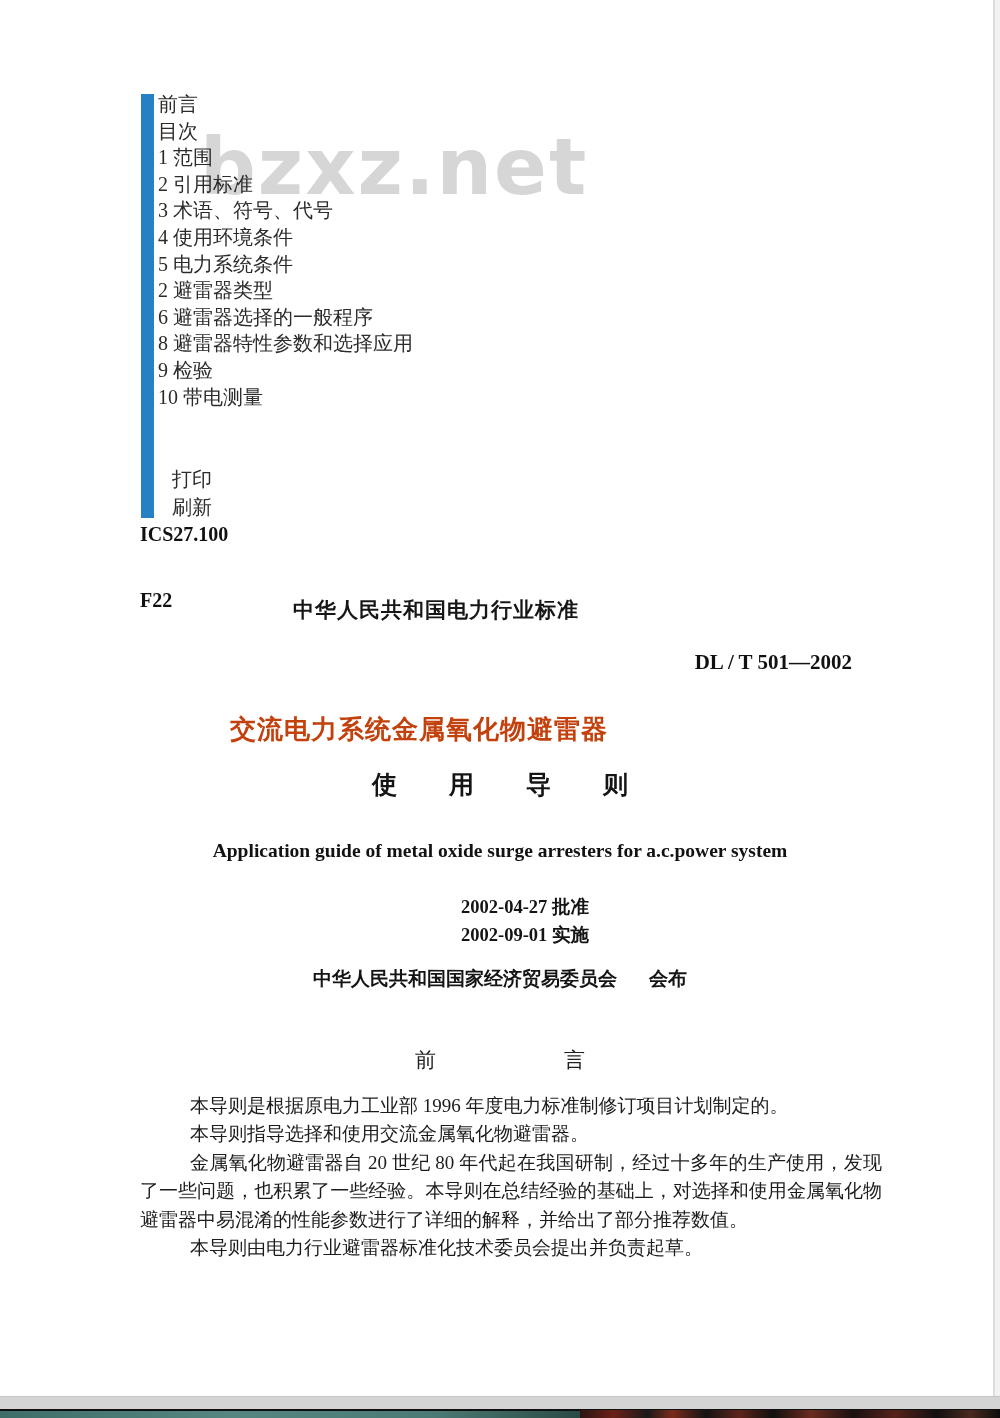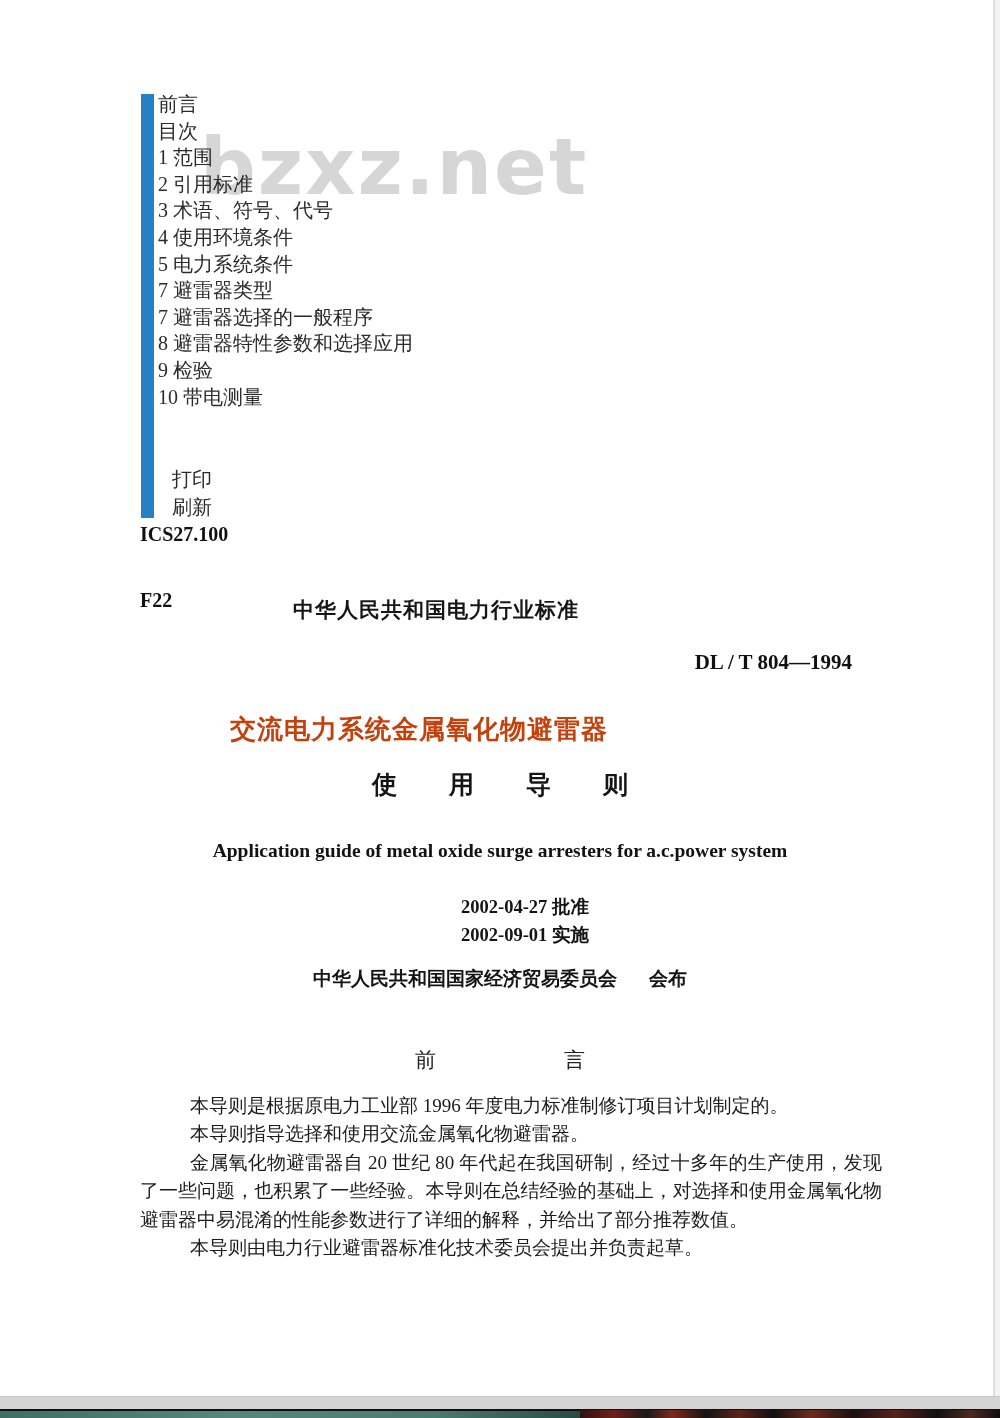--- a/index.html
+++ b/index.html
@@ -99,37 +99,37 @@
   <div class="abs accent-bar"></div>
 
   <div class="abs toc">
     <div class="toc-item">前言</div>
     <div class="toc-item">目次</div>
     <div class="toc-item">1 范围</div>
     <div class="toc-item">2 引用标准</div>
     <div class="toc-item">3 术语、符号、代号</div>
     <div class="toc-item">4 使用环境条件</div>
     <div class="toc-item">5 电力系统条件</div>
-    <div class="toc-item">7 避雷器类型</div>
-    <div class="toc-item">7 避雷器选择的一般程序</div>
+    <div class="toc-item">2 避雷器类型</div>
+    <div class="toc-item">6 避雷器选择的一般程序</div>
     <div class="toc-item">8 避雷器特性参数和选择应用</div>
     <div class="toc-item">9 检验</div>
     <div class="toc-item">10 带电测量</div>
   </div>
 
   <div class="abs viewer-buttons">
     <div>打印</div>
     <div>刷新</div>
   </div>
 
   <div class="abs ics">ICS27.100</div>
   <div class="abs doc-class">F22</div>
 
   <div class="abs standard-caption">中华人民共和国电力行业标准</div>
-  <div class="abs standard-code">DL / T 804—1994</div>
+  <div class="abs standard-code">DL / T 501—2002</div>
 
   <div class="abs title-cn">交流电力系统金属氧化物避雷器</div>
   <div class="abs title-sub">使用导则</div>
   <div class="abs title-en">Application guide of metal oxide surge arresters for a.c.power system</div>
 
   <div class="abs date-line date-approved">2002-04-27 批准</div>
   <div class="abs date-line date-implemented">2002-09-01 实施</div>
 
   <div class="abs issuer-line">
     <span>中华人民共和国国家经济贸易委员会</span>

